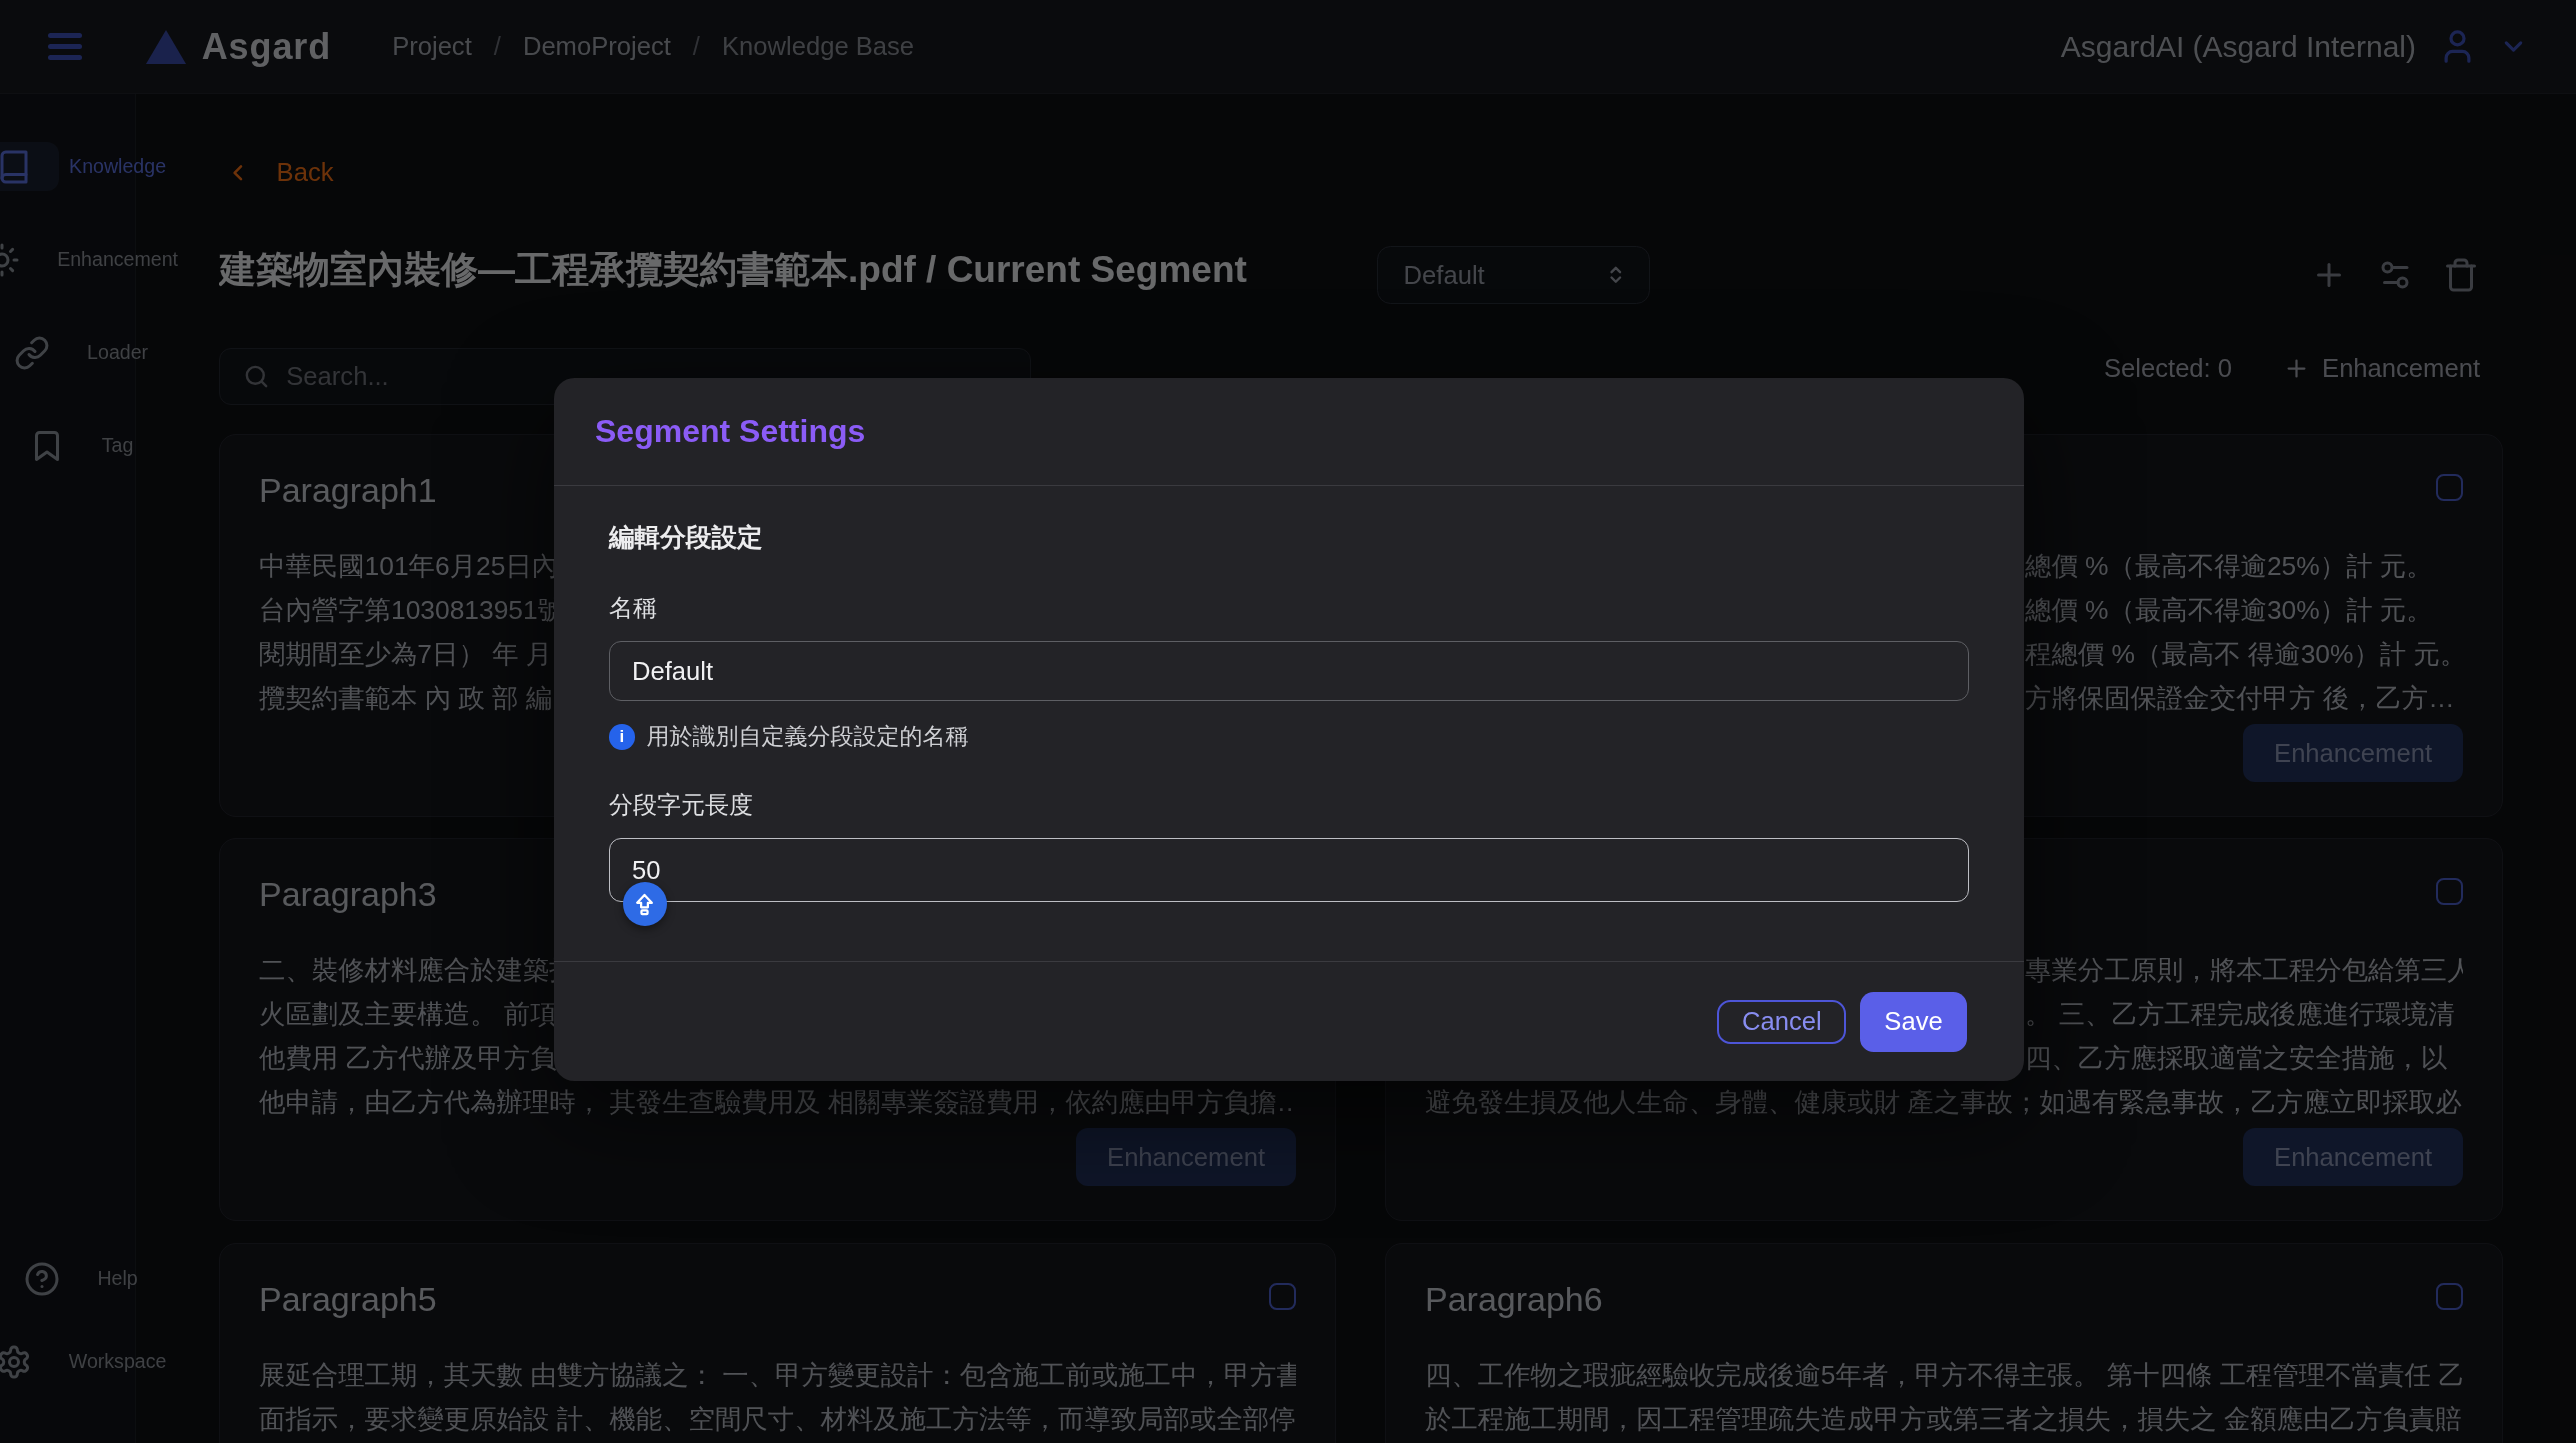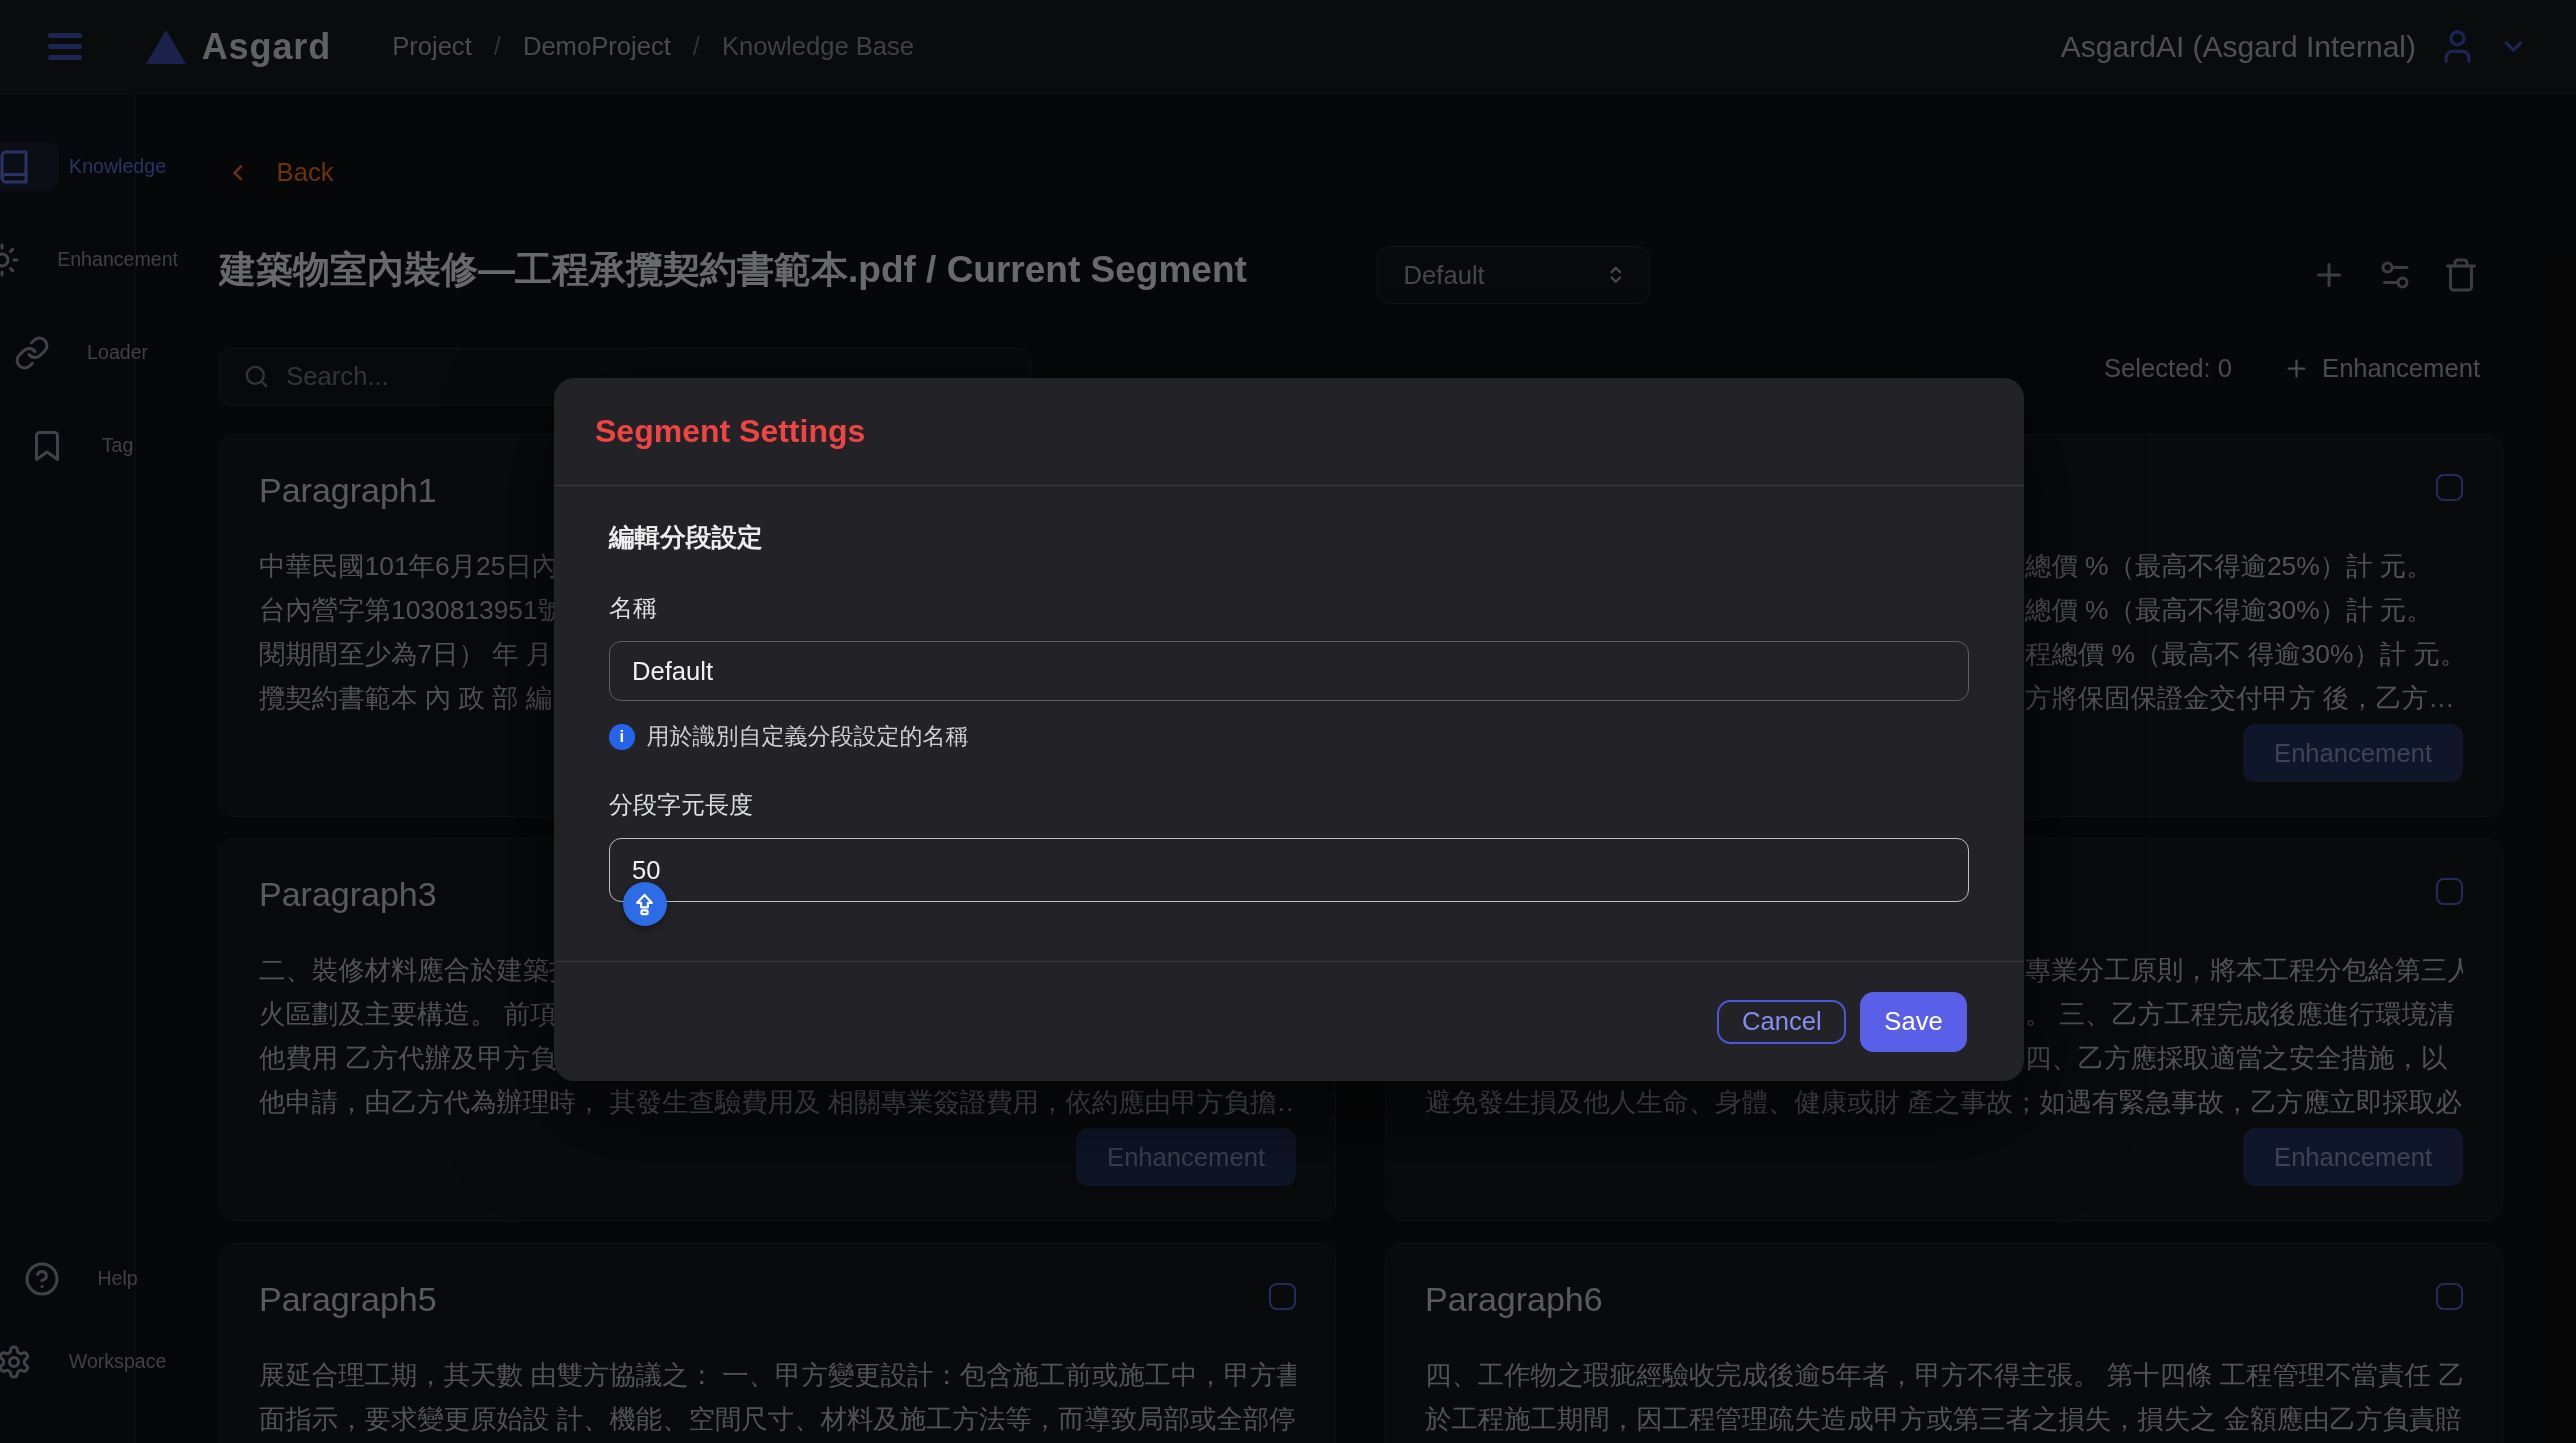--- a/index.html
+++ b/index.html
@@ -94,21 +94,21 @@
   }
 
   
   .overlay { position:absolute; inset:0; background:rgba(0,0,0,0.56); z-index:10; }
   .modal {
     position:absolute; left:554px; top:378px; width:1470px; height:703px;
     background:#232327; border-radius:20.4px; z-index:11;
     box-shadow:0 34px 102px rgba(0,0,0,0.6);
   }
   .modal-header { height:108px; display:flex; align-items:center; padding:0 41px; border-bottom:1.7px solid #3a3a3f; }
-  .modal-title { font-size:32px; font-weight:600; color:#ef4444; }
+  .modal-title { font-size:32px; font-weight:600; color:#8b5cf6; }
   .modal-body { padding:34px 55px 0; }
   .m-heading { font-size:25.6px; font-weight:700; color:#ededef; }
   .m-label { font-size:24px; color:#dfe0e3; margin-top:37px; }
   .m-input {
     margin-top:17px; width:100%; height:60px; border-radius:12px;
     border:1.7px solid #5e5f64; background:transparent; color:#f1f1f3;
     font-size:25.6px; font-family:inherit; padding:0 22px; outline:none; display:block;
   }
   .m-help { margin-top:20.4px; display:flex; align-items:center; gap:12px; font-size:23px; color:#cfd0d4; }
   .info-dot { width:25.6px; height:25.6px; border-radius:50%; background:#2563eb; color:#fff; display:flex; align-items:center; justify-content:center; font-size:17px; font-weight:700; flex:none; }

